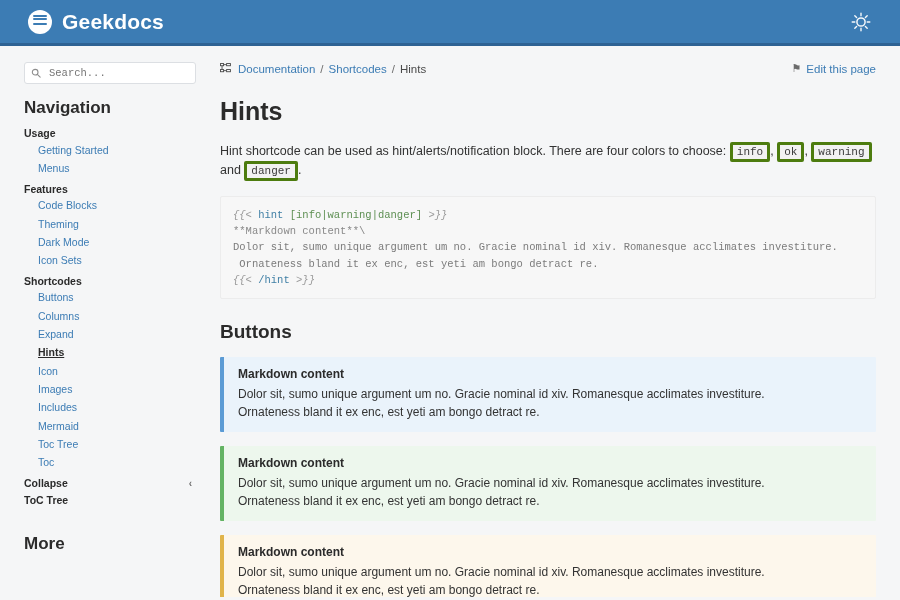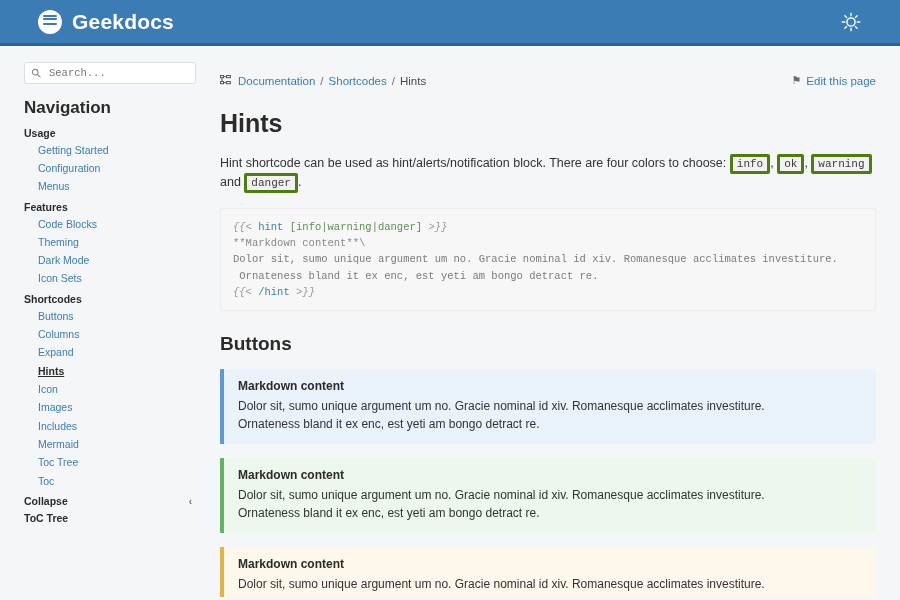--- a/index.html
+++ b/index.html
@@ -11,21 +11,21 @@
     font-size: 13px;
     color: #323232;
     overflow: hidden;
   }
   
   .header {
     height: 46px;
     background: #3c7cb4;
     display: flex;
     align-items: center;
-    padding: 0 38px;
+    padding: 0 28px;
     border-bottom: 3px solid #2e6293;
     position: relative;
   }
   .brand {
     display: flex;
     align-items: center;
     gap: 10px;
   }
   .brand-logo {
     width: 24px; height: 24px;
@@ -163,21 +163,20 @@
   .main {
     flex: 1 1 auto;
     padding: 16px 24px 0 10px;
     overflow: hidden;
   }
   .topbar {
     display: flex;
     align-items: center;
     font-size: 11.5px;
     padding-bottom: 10px;
-    margin-top: 12px;
   }
   .breadcrumb {
     display: flex;
     align-items: center;
     gap: 5px;
     color: #5c5c5c;
   }
   .breadcrumb a { color: #3c7cb4; text-decoration: none; }
   .breadcrumb .sep { color: #6c6c6c; }
   .breadcrumb .crumb-last { color: #4a4a4a; }
@@ -291,21 +290,20 @@
           <path d="M7.6 7.6L11 11" stroke="#8d8d8d" stroke-width="1.3" stroke-linecap="round"></path>
         </svg>
       </span>
       <input class="search-input" type="text" placeholder="Search..." style="">
     </div>
 
     <div class="nav-heading">Navigation</div>
 
     <div class="nav-group-label">Usage</div>
     <div class="nav-item">Getting Started</div>
-    <div class="nav-item">Configuration</div>
     <div class="nav-item">Menus</div>
 
     <div class="nav-group-label">Features</div>
     <div class="nav-item">Code Blocks</div>
     <div class="nav-item">Theming</div>
     <div class="nav-item">Dark Mode</div>
     <div class="nav-item">Icon Sets</div>
 
     <div class="nav-group-label">Shortcodes</div>
     <div class="nav-item">Buttons</div>
@@ -318,20 +316,21 @@
     <div class="nav-item">Mermaid</div>
     <div class="nav-item">Toc Tree</div>
     <div class="nav-item">Toc</div>
 
     <div class="nav-collapse">
       <span>Collapse</span>
       <span class="chev">‹</span>
     </div>
     <div class="nav-group-label">ToC Tree</div>
 
+    <div class="more-heading">More</div>
 
     <div class="more-item">
       
       
     </div>
 
   </div>
 
   <div class="main">
 

